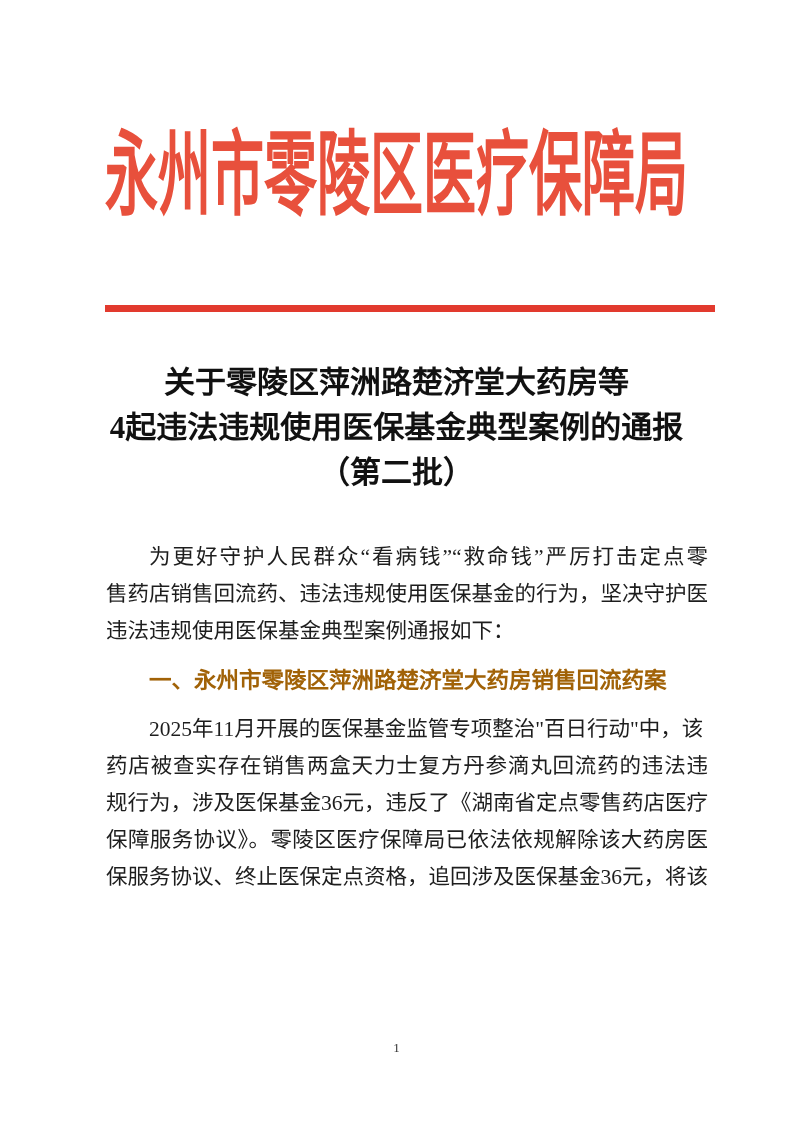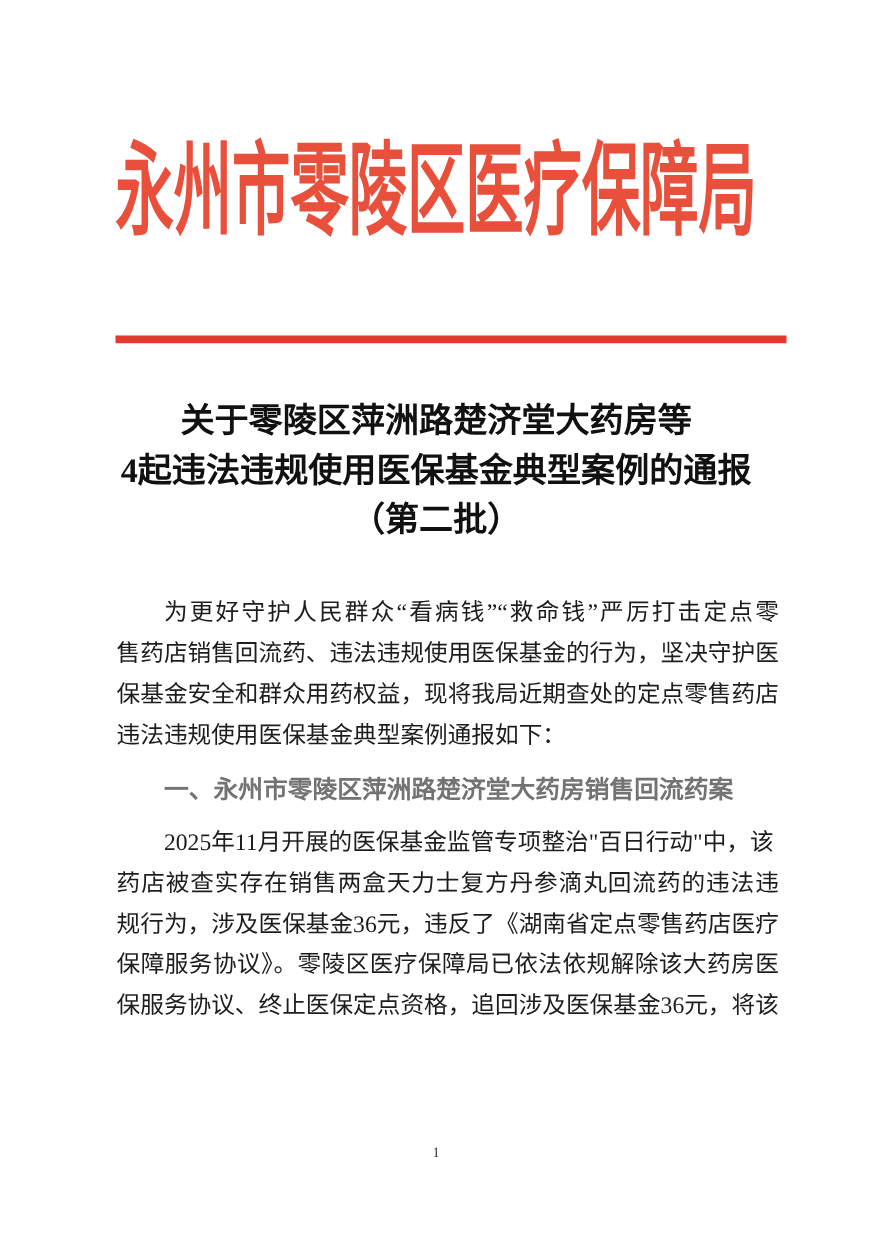--- a/index.html
+++ b/index.html
@@ -82,21 +82,21 @@
   .line.fill {
     white-space: normal;
     text-align: justify;
     text-align-last: justify;
   }
   .line.indent { padding-left: 43px; margin-top: 12px; }
   .line.heading {
     font-family: "Liberation Sans", "DejaVu Sans", sans-serif;
     font-weight: bold;
     font-size: 22.5px;
-    color: #737373;
+    color: #a16207;
   }
 
   
   .page-number {
     position: absolute;
     top: 1040px;
     left: 0;
     width: 100%;
     text-align: center;
     font-size: 13px;
@@ -115,21 +115,20 @@
 
   <div class="doc-title">
     <div>关于零陵区萍洲路楚济堂大药房等</div>
     <div>4起违法违规使用医保基金典型案例的通报</div>
     <div>（第二批）</div>
   </div>
 
   <div class="body-block">
     <div class="line indent fill">为更好守护人民群众“看病钱”“救命钱”严厉打击定点零</div>
     <div class="line fill">售药店销售回流药、违法违规使用医保基金的行为，坚决守护医</div>
-    <div class="line fill">保基金安全和群众用药权益，现将我局近期查处的定点零售药店</div>
     <div class="line">违法违规使用医保基金典型案例通报如下：</div>
     <div class="line indent heading">一、永州市零陵区萍洲路楚济堂大药房销售回流药案</div>
     <div class="line indent">2025年11月开展的医保基金监管专项整治"百日行动"中，该</div>
     <div class="line fill">药店被查实存在销售两盒天力士复方丹参滴丸回流药的违法违</div>
     <div class="line fill">规行为，涉及医保基金36元，违反了《湖南省定点零售药店医疗</div>
     <div class="line fill">保障服务协议》。零陵区医疗保障局已依法依规解除该大药房医</div>
     <div class="line fill">保服务协议、终止医保定点资格，追回涉及医保基金36元，将该</div>
   </div>
 
   <div class="page-number">1</div>

